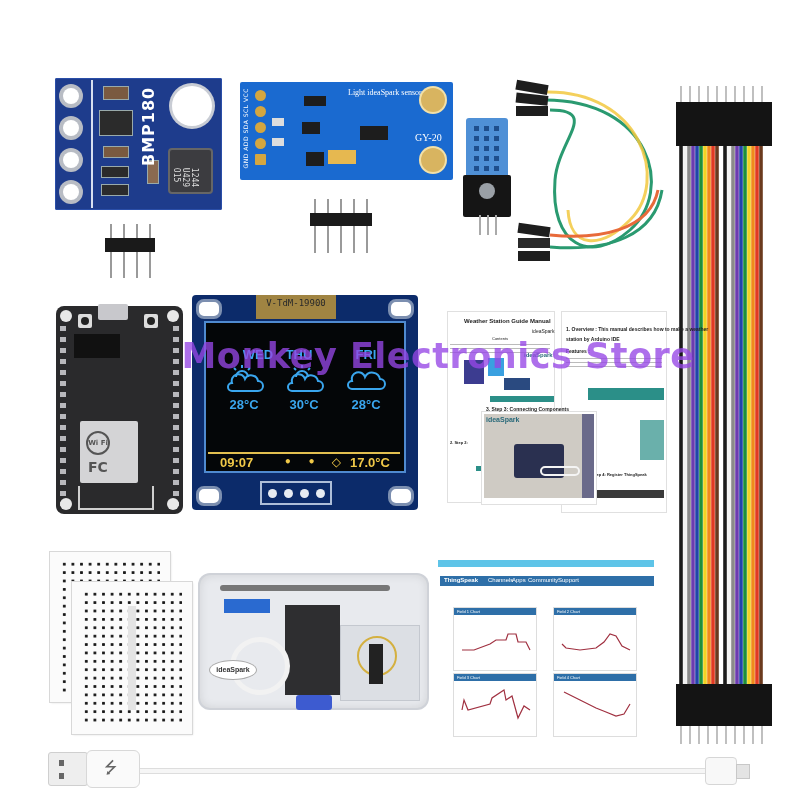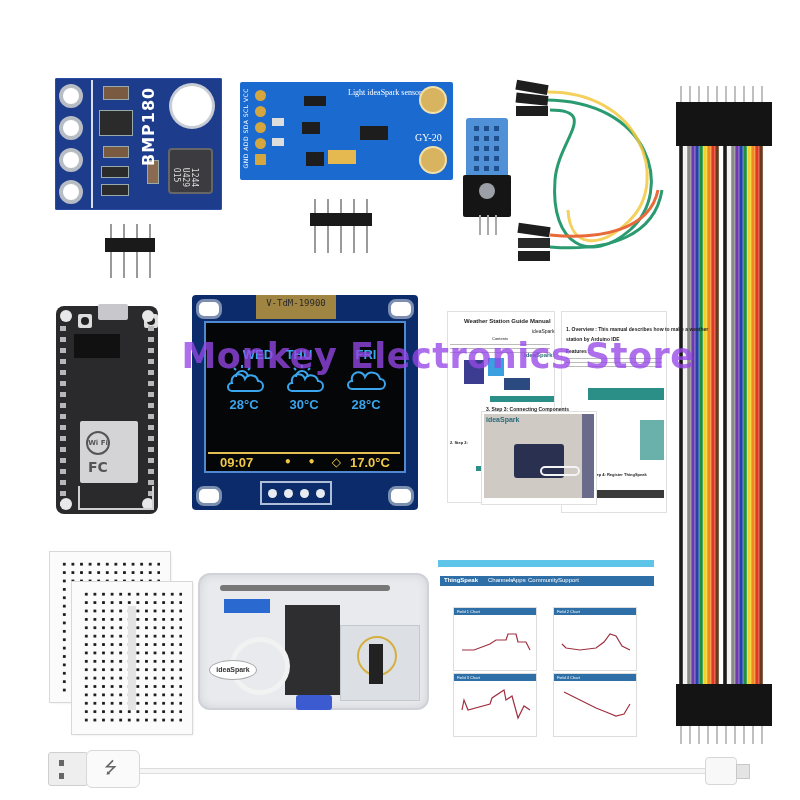--- a/index.html
+++ b/index.html
@@ -39,21 +39,21 @@
   
   .dht-top { left: 466px; top: 118px; width: 42px; height: 60px; background: #4f90d6; border-radius:3px; }
   .dht-top i { position:absolute; width:5px; height:5px; background:#1e4e8c; }
   .dht-pcb { left: 463px; top: 175px; width: 48px; height: 42px; background:#151515; border-radius:2px; }
   .dht-pins { left: 477px; top: 215px; width: 22px; height: 20px; }
 
   
   .wires { left: 510px; top: 70px; width: 160px; height: 200px; }
 
   
-  .node { left: 56px; top: 306px; width: 102px; height: 208px; background: #2a2a2c; border-radius: 8px; }
+  .node { left: 56px; top: 306px; width: 127px; height: 208px; background: #2a2a2c; border-radius: 8px; }
   .node .usb { position:absolute; left:42px; top:-2px; width:30px; height:16px; background:#c8c8cc; border-radius:2px; }
   .node .btn { position:absolute; top:8px; width:14px; height:14px; background:#ddd; border-radius:2px; }
   .node .btn::after { content:""; position:absolute; left:3px; top:3px; width:8px; height:8px; border-radius:50%; background:#222; }
   .node .ic { position:absolute; left:18px; top:28px; width:46px; height:24px; background:#111; }
   .node .esp { position:absolute; left:24px; top:115px; width:58px; height:62px; background:#d4d4d6; border-radius:2px; }
   .node .esp .wifi { position:absolute; left:6px; top:10px; width:24px; height:24px; border-radius:50%; border:2px solid #555;
                      font: bold 7px "DejaVu Sans", sans-serif; color:#555; text-align:center; line-height:20px; }
   .node .esp .fc { position:absolute; left:8px; top:38px; font: bold 14px "DejaVu Sans", sans-serif; color:#555; }
   .node .ant { position:absolute; left:22px; top:180px; width:76px; height:24px; border:2px solid #cfcfcf; border-top:none; }
   .node .pinrow { position:absolute; top:20px; width:6px; height:180px;

